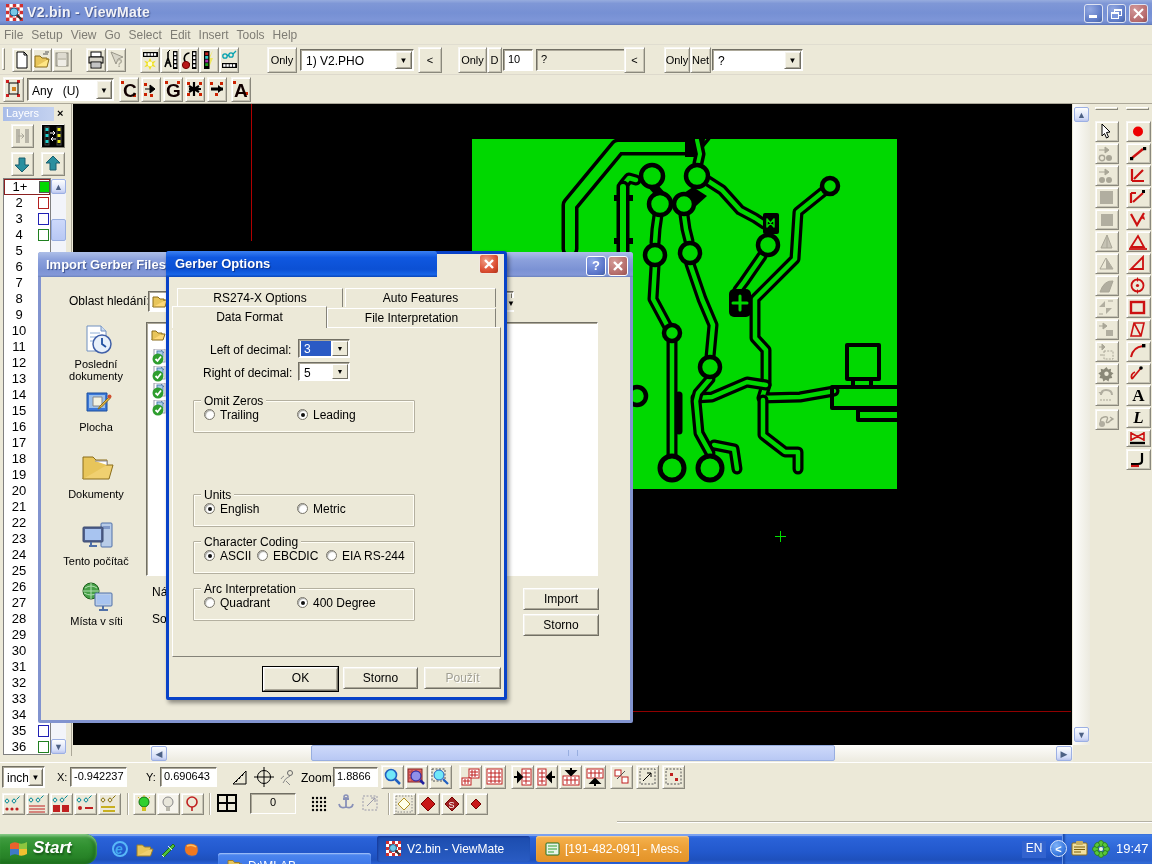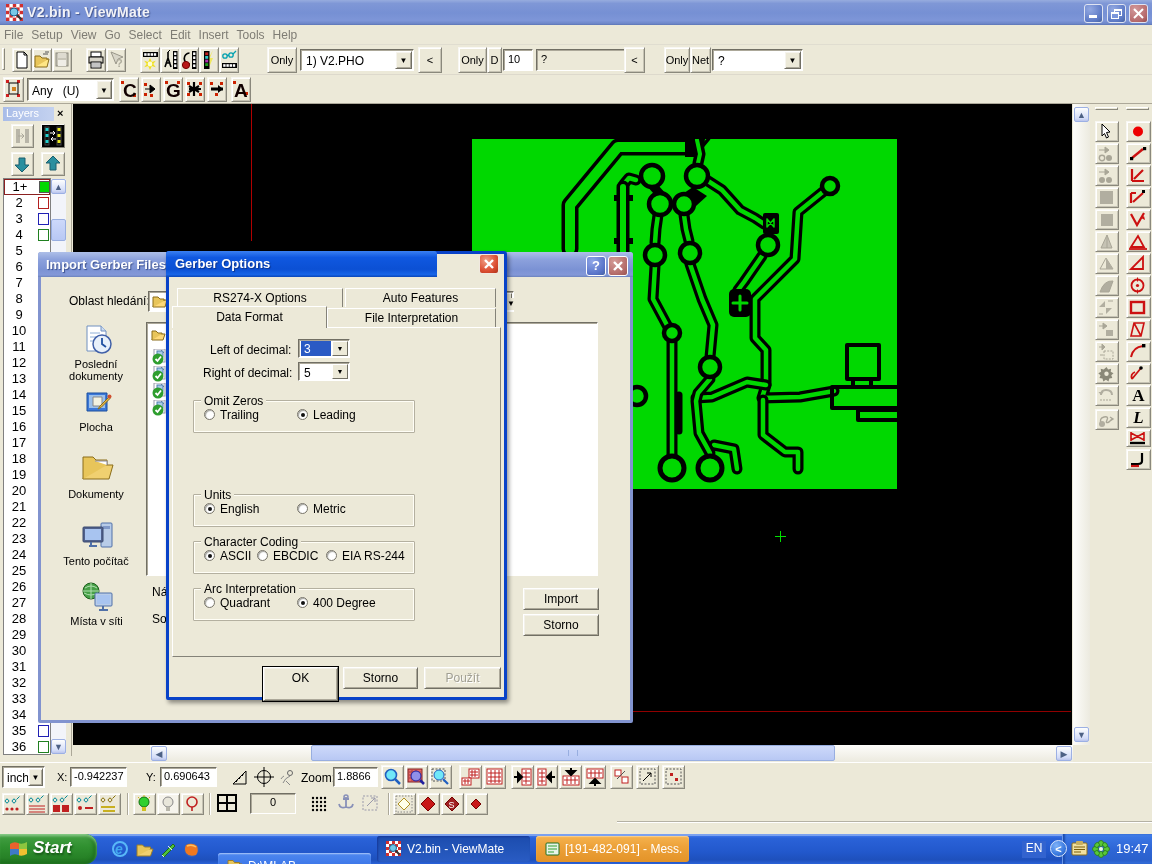--- a/index.html
+++ b/index.html
@@ -936,21 +936,21 @@
         <span class="rlbl" style="left:148px;top:7px;">EIA RS-244</span>
     </div>
     <div class="grp" style="left:24px;top:334px;width:222px;height:33px;">
         <i>Arc Interpretation</i>
       <span class="radio" style="left:10px;top:8px;"></span>
         <span class="rlbl" style="left:26px;top:7px;">Quadrant</span>
       <span class="radio on" style="left:103px;top:8px;"></span>
         <span class="rlbl" style="left:119px;top:7px;">400 Degree</span>
     </div>
 
-    <div class="btn" style="left:94px;top:413px;width:75px;height:34px;line-height:20px;outline:1px solid #000;">OK</div>
+    <div class="btn" style="left:94px;top:413px;width:75px;height:24px;line-height:20px;outline:1px solid #000;">OK</div>
     <div class="btn" style="left:174px;top:413px;width:75px;height:22px;line-height:20px;">Storno</div>
     <div class="btn" style="left:255px;top:413px;width:77px;height:22px;line-height:20px;color:#a19f93;text-shadow:1px 1px 0 #fff;">Použít</div>
   </div>
 
   <div id="task" class="abs">
     <div class="abs" style="left:0;top:0;width:1152px;height:2px;background:#7ba1ef;"></div>
 
     <div class="abs" style="left:-2px;top:0px;width:99px;height:30px;border-radius:0 12px 12px 0;background:linear-gradient(180deg,#5eac5e 0%,#3f9c3f 12%,#2f8f2f 45%,#278227 78%,#1d701d 100%);box-shadow:inset 0 2px 3px #8cd08c, inset -3px 0 4px #1a6b1a;">
       <svg width="22" height="22" style="position:absolute;left:10px;top:4px;">
           <defs>

